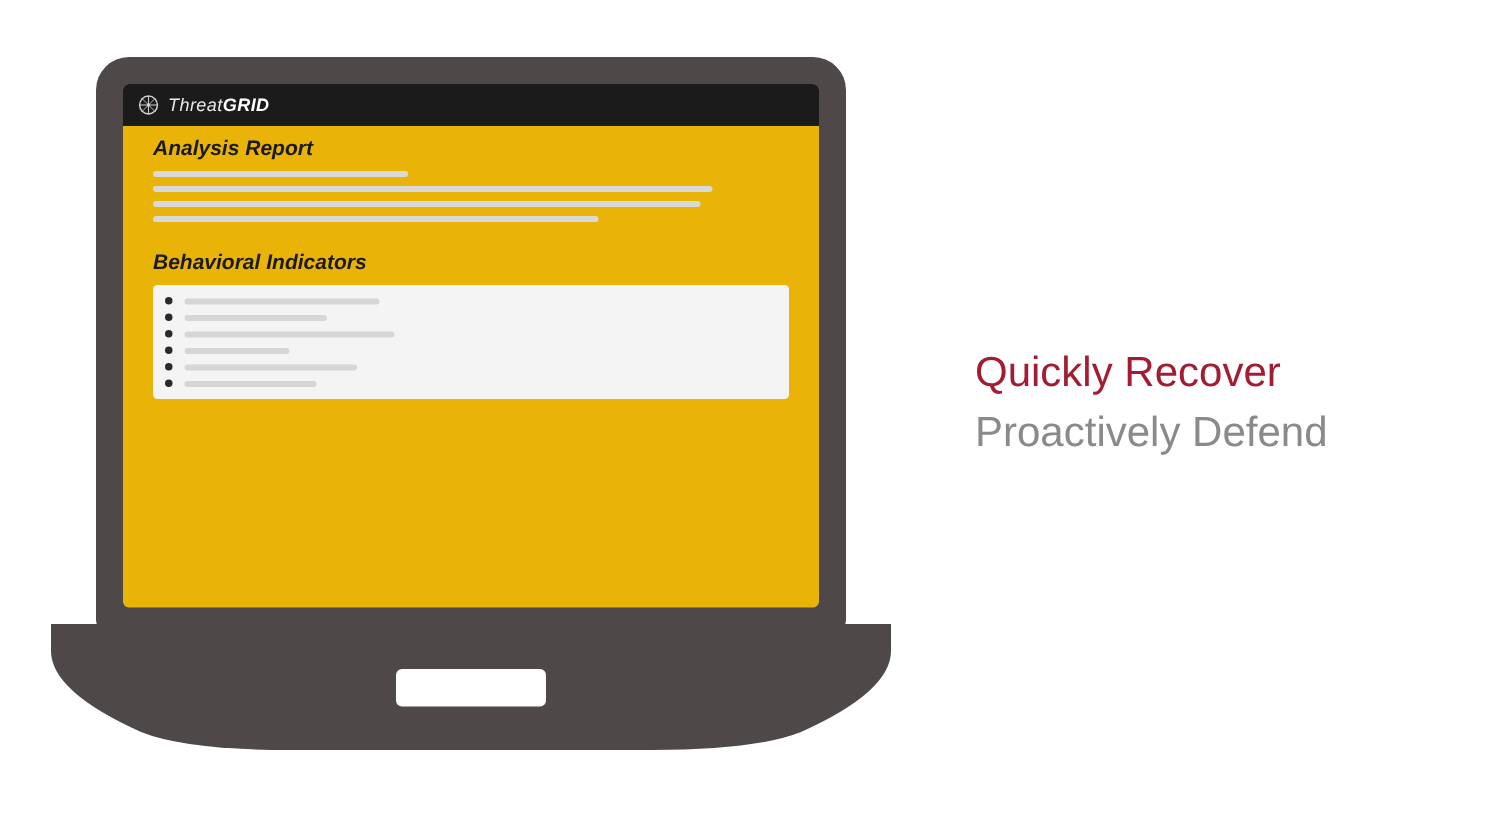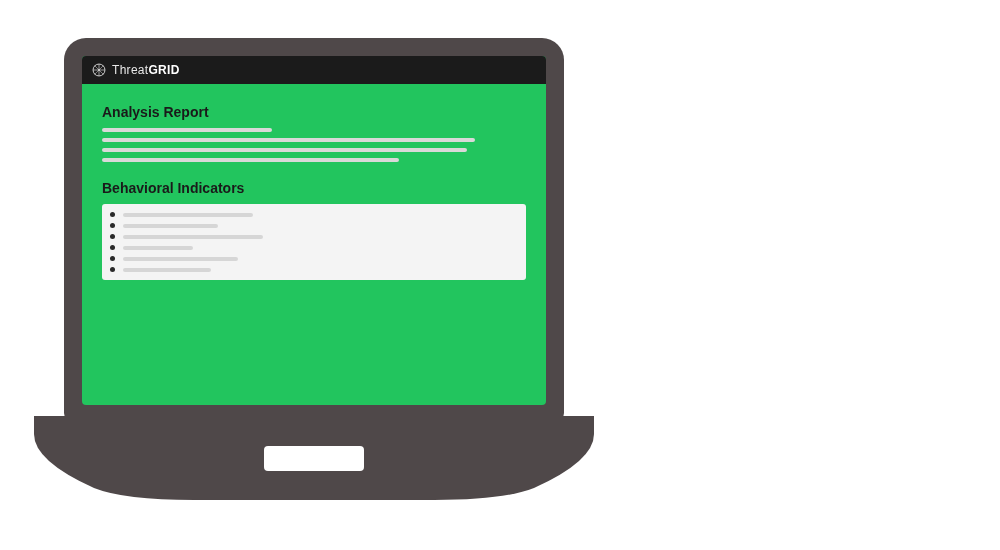--- a/index.html
+++ b/index.html
@@ -31,23 +31,24 @@
       height: 385px;
       background: #4f4849;
       border-radius: 22px 22px 10px 10px;
     }
     .screen-inner {
       position: absolute;
       left: 18px;
       top: 18px;
       right: 18px;
       bottom: 18px;
-      background: #22c55e;
+      background: #eab308;
       border-radius: 4px;
       overflow: hidden;
+      font-style: italic;
     }
     .app-header {
       background: #1b1b1b;
       height: 28px;
       display: flex;
       align-items: center;
       padding: 0 10px;
       gap: 6px;
     }
     .logo-icon {
@@ -57,21 +58,21 @@
     }
     .logo-icon svg { display: block; }
     .brand {
       color: #e8e8e8;
       font-size: 12px;
       letter-spacing: 0.3px;
     }
     .brand .light { color: #e8e8e8; font-weight: 400; }
     .brand .bold { color: #ffffff; font-weight: 700; }
     .screen-body {
-      padding: 20px 20px 10px 20px;
+      padding: 6px 20px 10px 20px;
     }
     .sec-title {
       font-size: 14px;
       font-weight: 700;
       color: #1a1a1a;
       margin-bottom: 8px;
     }
     .placeholder-lines {
       display: flex;
       flex-direction: column;
@@ -232,14 +233,18 @@
 
     <div class="laptop-base">
       <svg class="base-svg" width="560" height="95" viewBox="0 0 560 95">
         <path d="M 0 0 L 560 0 L 560 18 Q 560 45 500 72 Q 470 84 400 84 L 160 84 Q 90 84 60 72 Q 0 45 0 18 Z" fill="#4f4849"></path>
       </svg>
       <div class="trackpad"></div>
     </div>
 
   </div>
 
+  <div class="marketing">
+    <div class="head1">Quickly Recover</div>
+    <div class="head2">Proactively Defend</div>
+  </div>
 
 </div>
 
 </body></html>

